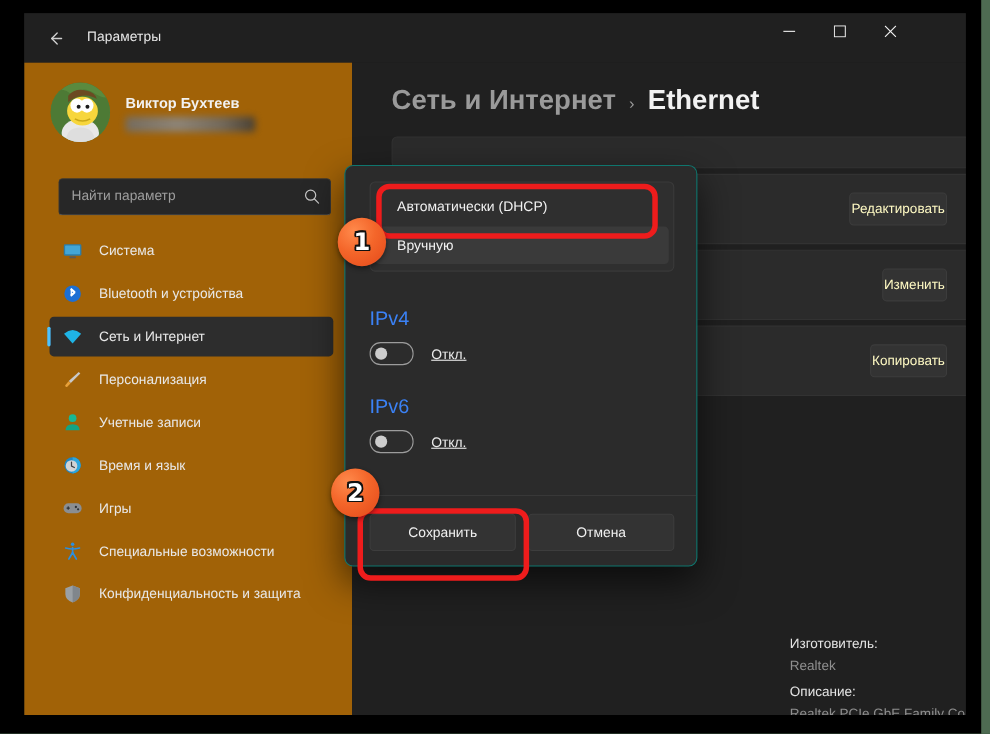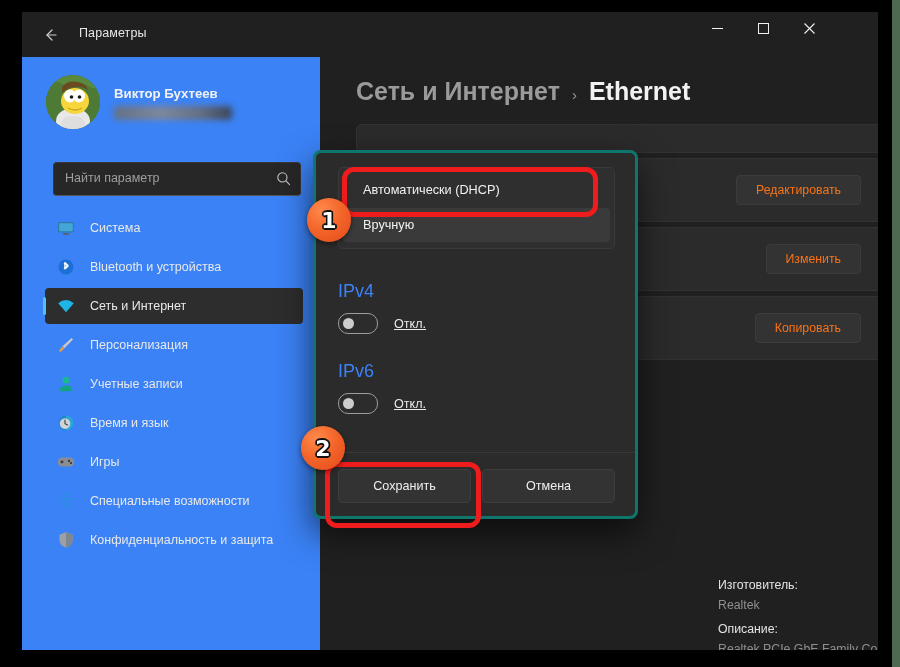--- a/index.html
+++ b/index.html
@@ -71,21 +71,21 @@
   #wctl-max { right: 92px; }
   #wctl-close { right: 46px; }
   .wctl svg { display:block; }
 
   
   #sidebar {
     position: absolute;
     left: 0; top: 45px;
     width: 298px;
     height: 593px;
-    background: #3b82f6;
+    background: #a16207;
   }
   #profile {
     position: absolute;
     left: 24px; top: 16px;
     width: 250px; height: 60px;
   }
   #avatar {
     position: absolute;
     left: 0; top: 2px;
     width: 54px; height: 54px;
@@ -218,23 +218,23 @@
     height: 62px;
     display: flex;
     align-items: center;
     justify-content: flex-end;
     padding-right: 22px;
   }
   .ghost-btn {
     background: #333333;
     border: 1px solid #3c3c3c;
     border-radius: 4px;
-    color: #f97316;
+    color: #fef9c3;
     font-size: 12.3px;
-    padding: 7px 19px;
+    padding: 7px 1px;
     white-space: nowrap;
   }
 
   
   #driver-info {
     position: absolute;
     left: 398px; top: 520px;
     width: 440px;
   }
   .di-label {
@@ -250,21 +250,21 @@
     line-height: 16px;
   }
 
   
   #dialog {
     position: absolute;
     left: 291px; top: 138px;
     width: 319px;
     height: 363px;
     background: #2b2b2b;
-    border: 3px solid #0f766e;
+    border: 1px solid #0f766e;
     border-radius: 8px;
     box-shadow: 0 14px 34px rgba(0,0,0,.62);
     overflow: hidden;
   }
   #dlg-combo {
     position: absolute;
     left: 22px; top: 14px;
     width: 275px;
     border-radius: 5px;
     background: #2f2f2f;

